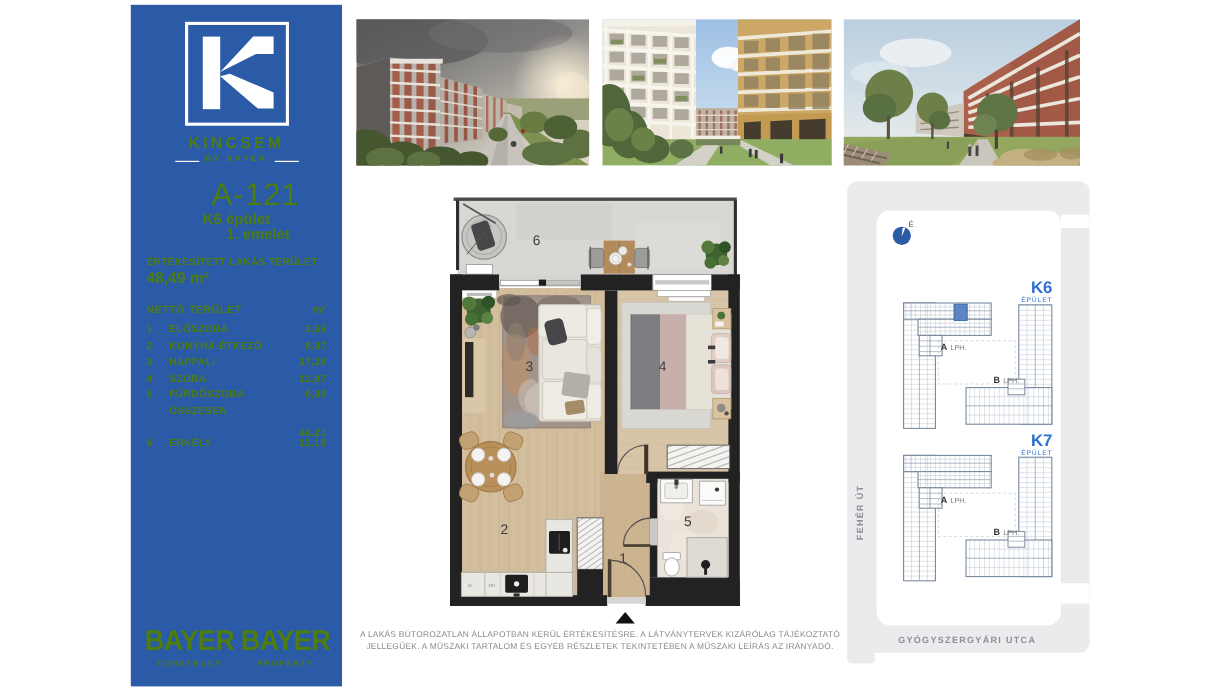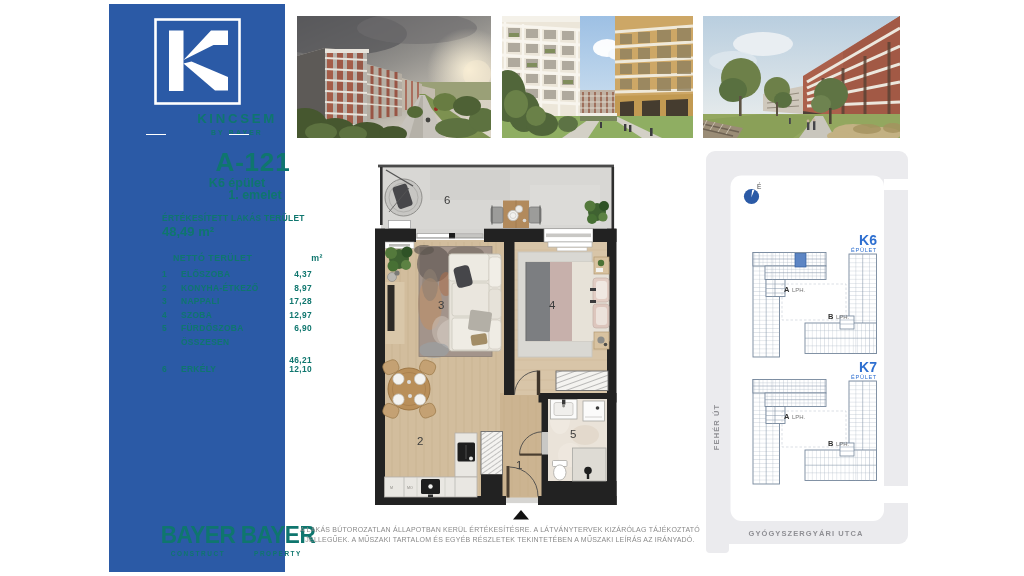--- a/index.html
+++ b/index.html
@@ -1,53 +1,53 @@
 <!DOCTYPE html>
 <html><head>
 <meta charset="utf-8">
 <style>
 html,body{margin:0;padding:0;background:#ffffff;}
 body{width:1024px;height:576px;position:relative;overflow:hidden;
   font-family:"Liberation Sans",sans-serif;}
 .abs{position:absolute;}
-.w{color:#0f766e;padding-left:40px;}
+.w{color:#4d7c0f;}
 </style>
 </head>
 <body>
 
 <div class="abs" style="left:109px;top:4px;width:176px;height:568px;background:#2b5aa6;"></div>
 
 <svg class="abs" style="left:109px;top:4px;" width="176" height="120" viewBox="0 0 176 120">
   <rect x="46.5" y="15.5" width="84" height="84" fill="none" stroke="#ffffff" stroke-width="2.6"></rect>
   <rect x="60" y="26.5" width="14.5" height="60.5" fill="#ffffff"></rect>
   <polygon points="74.5,56 102,26.5 119,26.5 119,41 104.5,41" fill="#ffffff"></polygon>
   <polygon points="74.5,59.5 106,86.5 119,86.5 119,73 82.5,57.5" fill="#ffffff"></polygon>
 </svg>
 
 <div class="abs w" style="left:109px;top:111px;width:176px;text-align:center;font-size:13.2px;font-weight:bold;letter-spacing:2.7px;">KINCSEM</div>
 
 <div class="abs w" style="left:109px;top:129px;width:176px;text-align:center;font-size:6.8px;font-weight:bold;letter-spacing:2.2px;">BY BAYER</div>
 <div class="abs" style="left:146px;top:133.5px;width:20px;height:1.6px;background:#ffffff;"></div>
 <div class="abs" style="left:229px;top:133.5px;width:20px;height:1.6px;background:#ffffff;"></div>
 
-<div class="abs w" style="left:109px;top:147px;width:208px;text-align:center;font-size:26px;font-weight:bold;letter-spacing:0.8px;">A-121</div>
+<div class="abs w" style="left:109px;top:147px;width:208px;text-align:center;font-size:26px;font-weight:normal;letter-spacing:0.8px;">A-121</div>
 
 <div class="abs w" style="left:109px;top:176px;width:176px;text-align:center;font-size:12.5px;font-weight:bold;">K6 épület</div>
 
 <div class="abs w" style="left:109px;top:188px;width:212px;text-align:center;font-size:12.5px;font-weight:bold;">1. emelet</div>
 
 <div class="abs w" style="left:122px;top:213px;font-size:8.4px;font-weight:bold;letter-spacing:0.3px;">ÉRTÉKESÍTETT LAKÁS TERÜLET</div>
 
 <div class="abs w" style="left:122px;top:224px;font-size:13px;font-weight:bold;">48,49 m²</div>
 
-<div class="abs w" style="left:133px;top:253px;width:150px;font-size:8.8px;font-weight:bold;letter-spacing:0.5px;">
+<div class="abs w" style="left:122px;top:253px;width:150px;font-size:8.8px;font-weight:bold;letter-spacing:0.5px;">
   <div style="position:relative;height:9px;">NETTÓ TERÜLET<span style="position:absolute;right:0;">m²</span></div>
 </div>
 <div class="abs w" style="left:122px;top:269px;width:150px;font-size:8.4px;font-weight:bold;letter-spacing:0.35px;">
-  <div style="position:relative;height:13.6px;"><span>1</span><span style="position:absolute;left:19px;">ELŐSZOBA</span><span style="position:absolute;right:0;">4,37</span></div>
+  <div style="position:relative;height:13.6px;"><span>1</span><span style="position:absolute;left:19px;">ELŐSZOBA</span><span style="position:absolute;right:0;">3,66</span></div>
   <div style="position:relative;height:13.6px;"><span>2</span><span style="position:absolute;left:19px;text-align:center;">KONYHA-ÉTKEZŐ</span><span style="position:absolute;right:0;">8,97</span></div>
   <div style="position:relative;height:13.6px;"><span>3</span><span style="position:absolute;left:19px;">NAPPALI</span><span style="position:absolute;right:0;">17,28</span></div>
   <div style="position:relative;height:13.6px;"><span>4</span><span style="position:absolute;left:19px;">SZOBA</span><span style="position:absolute;right:0;">12,97</span></div>
   <div style="position:relative;height:13.6px;"><span>5</span><span style="position:absolute;left:19px;">FÜRDŐSZOBA</span><span style="position:absolute;right:0;">6,90</span></div>
   <div style="position:relative;height:13.6px;">
       <span style="position:absolute;left:19px;">ÖSSZESEN</span>
       <span style="position:absolute;right:0;margin-top:18px;">46,21</span>
     </div>
   <div style="position:relative;height:13.6px;"></div>
   <div style="position:relative;height:13.6px;"><span>6</span><span style="position:absolute;left:19px;">ERKÉLY</span><span style="position:absolute;right:0;">12,10</span></div>

